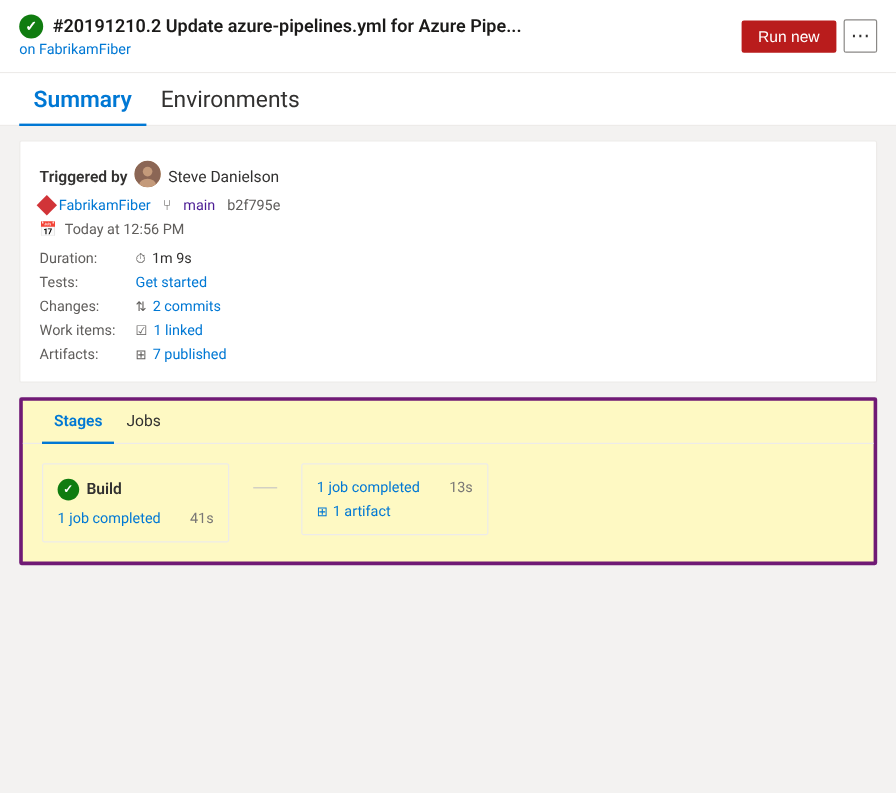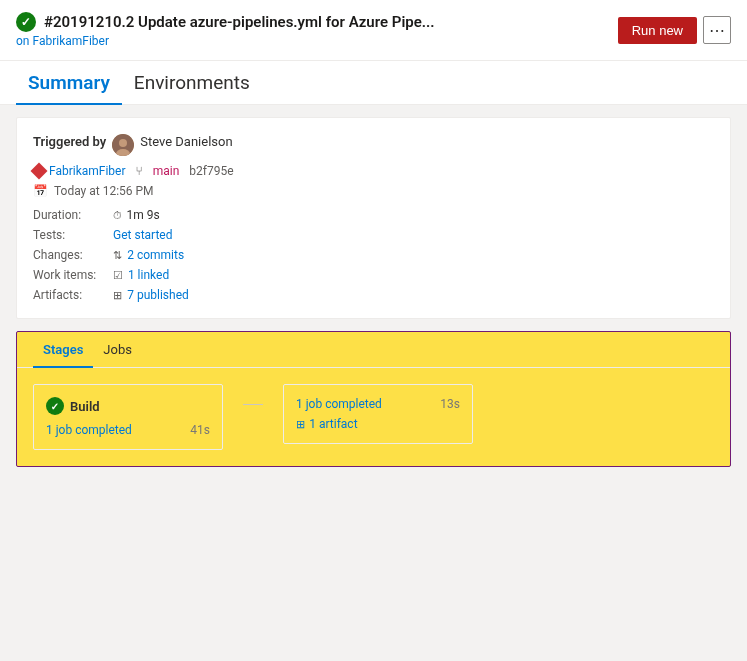--- a/index.html
+++ b/index.html
@@ -124,21 +124,21 @@
       background: #fff;
       border: 1px solid #edebe9;
       border-radius: 2px;
       padding: 16px;
       margin-bottom: 12px;
     }
 
     
     .triggered-row {
       display: flex;
-      align-items: flex-start;
+      align-items: flex-end;
       gap: 6px;
       margin-bottom: 8px;
     }
     .avatar {
       width: 22px;
       height: 22px;
       border-radius: 50%;
       background: linear-gradient(135deg, #8e6b4e, #c4956a);
       display: flex;
       align-items: center;
@@ -174,21 +174,21 @@
       background: #d13438;
       transform: rotate(45deg);
       display: inline-block;
       flex-shrink: 0;
     }
     .branch-icon {
       color: #605e5c;
       font-size: 12px;
     }
     .branch-name {
-      color: #be185d;
+      color: #4c1d95;
     }
     .commit-hash {
       color: #605e5c;
     }
 
     .date-row {
       display: flex;
       align-items: center;
       gap: 6px;
       margin-bottom: 10px;
@@ -229,22 +229,22 @@
       color: #605e5c;
       font-size: 11px;
     }
     .artifact-icon {
       color: #605e5c;
       font-size: 11px;
     }
 
     
     .stages-card {
-      background: #fde047;
-      border: 1px solid #701a75;
+      background: #fef9c3;
+      border: 3px solid #701a75;
       border-radius: 2px;
     }
     .stages-tabs {
       padding: 0 16px;
       display: flex;
       border-bottom: 1px solid #edebe9;
     }
     .stages-tab {
       padding: 10px 10px;
       cursor: pointer;
@@ -273,21 +273,21 @@
       padding: 16px;
       display: flex;
       gap: 20px;
       align-items: flex-start;
     }
 
     .stage-card {
       border: 1px solid #edebe9;
       border-radius: 2px;
       padding: 12px;
-      width: 190px;
+      width: 156px;
     }
     .stage-header {
       display: flex;
       align-items: center;
       gap: 6px;
       margin-bottom: 8px;
     }
     .stage-success {
       width: 18px;
       height: 18px;

